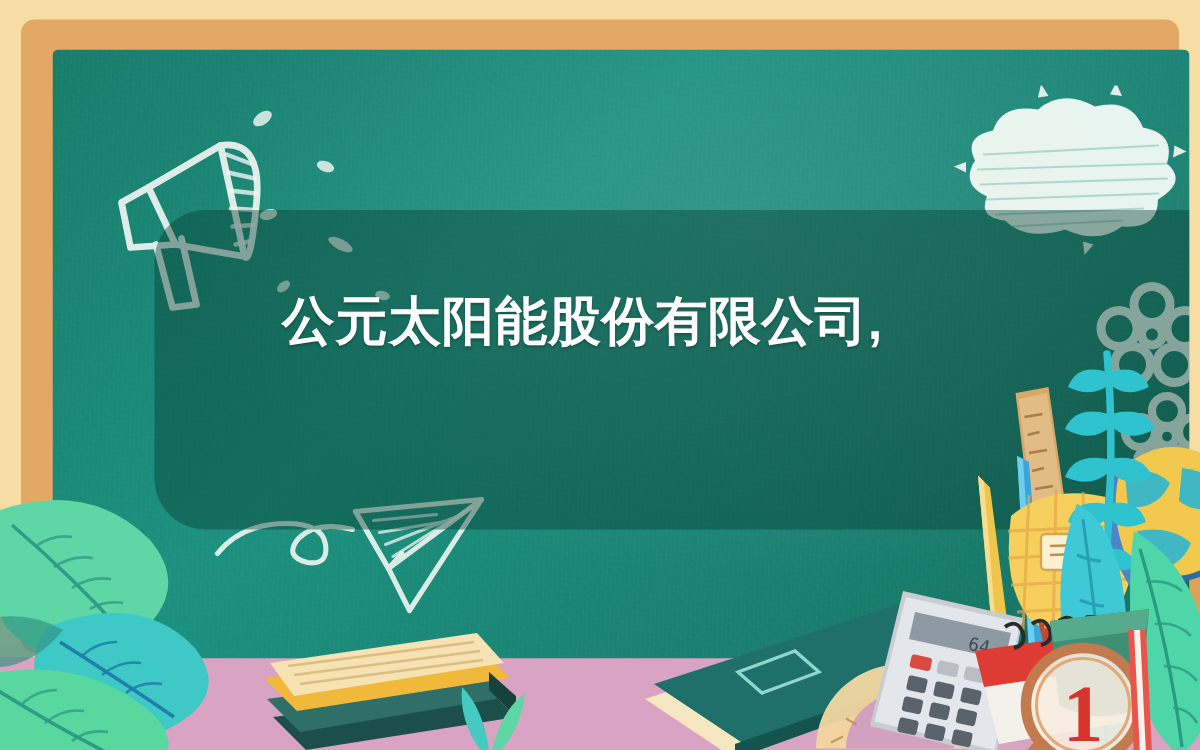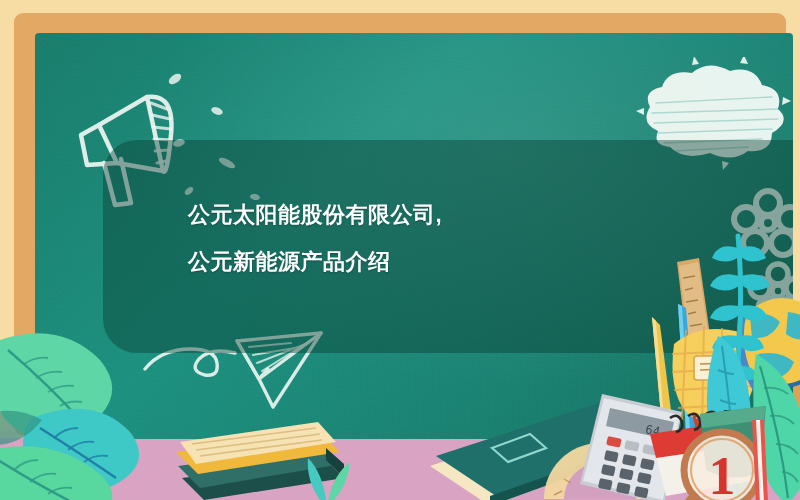--- a/index.html
+++ b/index.html
@@ -78,21 +78,21 @@
   }
 
   
   .title-block {
     position: absolute;
     left: 174px; top: 178px;
     width: 560px;
   }
   .title-line {
     color: #ffffff;
-    font-size: 22px;
+    font-size: 35px;
     font-weight: bold;
     line-height: 47px;
     letter-spacing: .5px;
     text-shadow: 0 1px 2px rgba(0,0,0,.25);
     white-space: nowrap;
   }
 
   
   .chalk { position: absolute; pointer-events: none; }
   .chalk svg { display: block; }
@@ -210,21 +210,20 @@
               <path d="M132 40 L183 20"></path>
             <path d="M137 48 L188 16"></path>
           </g>
         </svg>
       </div>
 
       <div class="title-panel" style="left:68px; top:107px; width:690px; height:213px;"></div>
 
       <div class="title-block" style="left:153px; top:158px;">
         <div class="title-line">公元太阳能股份有限公司,</div>
-        <div class="title-line">公元新能源产品介绍</div>
       </div>
     </div>
   </div>
 
   <div class="obj" style="left:-10px; top:300px;">
     <svg width="290" height="210" viewBox="0 0 290 210">
       <g>
         <path d="M10 40 Q70 20 110 60 Q140 96 96 128 Q50 156 14 118 Q-6 84 10 40 Z" fill="#5fd6a6"></path>
         <path d="M18 50 Q60 86 92 122" stroke="#2f9c86" stroke-width="2.4" fill="none"></path>
         <g stroke="#2f9c86" stroke-width="1.8" fill="none" opacity=".8">

